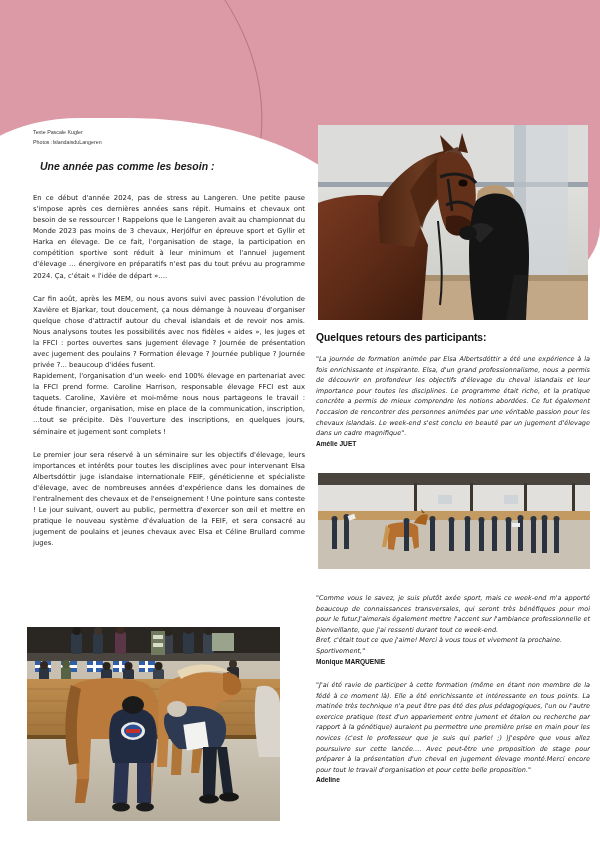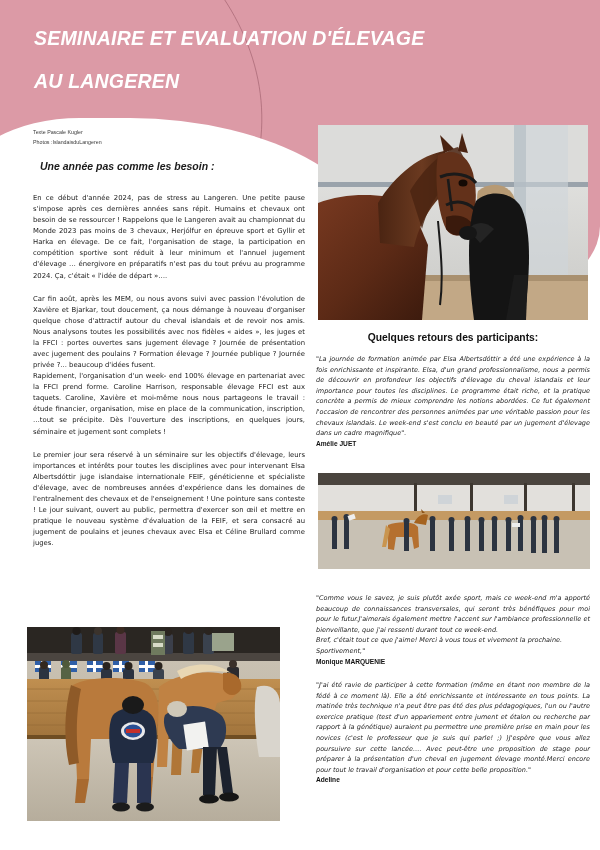--- a/index.html
+++ b/index.html
@@ -67,21 +67,20 @@
     font-family:"DejaVu Sans", sans-serif;
   }
 
   
   .col-right{
     position:absolute;left:316px;top:332px;width:274px;z-index:4;
   }
   .r-head{
     font-size:10.3px;font-weight:bold;color:#111;margin:0 0 11px 0;
     font-family:"Liberation Sans", sans-serif;
-    text-align:center;
   }
   .quote{
     font-size:6.5px;line-height:1.63;color:#222;text-align:justify;
     font-style:italic;margin:0;
     font-family:"DejaVu Sans", sans-serif;
   }
   .author{
     font-size:6.6px;font-weight:bold;color:#111;margin:1px 0 0 0;
     font-family:"Liberation Sans", sans-serif;
   }
@@ -100,22 +99,20 @@
 <div class="page">
 
   <div class="pink-block">
     <svg class="pink-curve-line" viewBox="0 0 600 318" preserveAspectRatio="none">
       <path d="M218 -10 C 268 60, 276 140, 238 215" fill="none" stroke="#9b5b68" stroke-width="0.8" opacity="0.75"></path>
     </svg>
     <div class="pink-swoop"></div>
   </div>
 
   <div class="headline">
-    <div class="line line1">SEMINAIRE ET EVALUATION D'ÉLEVAGE</div>
-    <div class="line line2">AU LANGEREN</div>
   </div>
 
   <div class="credits">
     <div>Texte Pascale Kugler</div>
     <div>Photos :IslandaisduLangeren</div>
   </div>
 
   <div class="kicker">Une année pas comme les besoin :</div>
 
   <div class="col-left">

